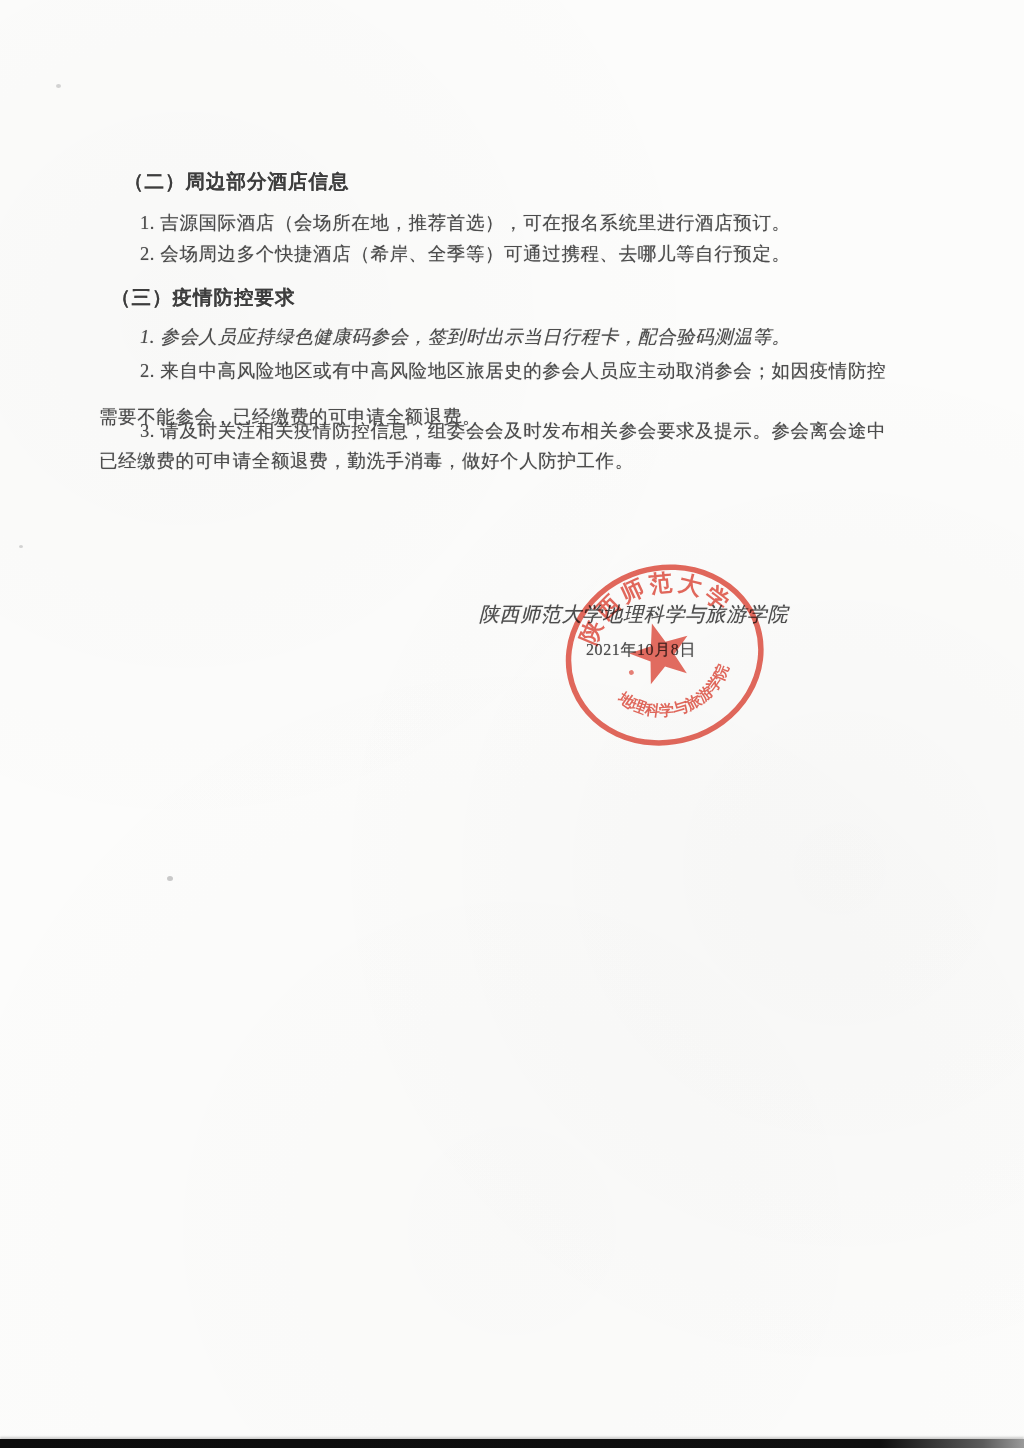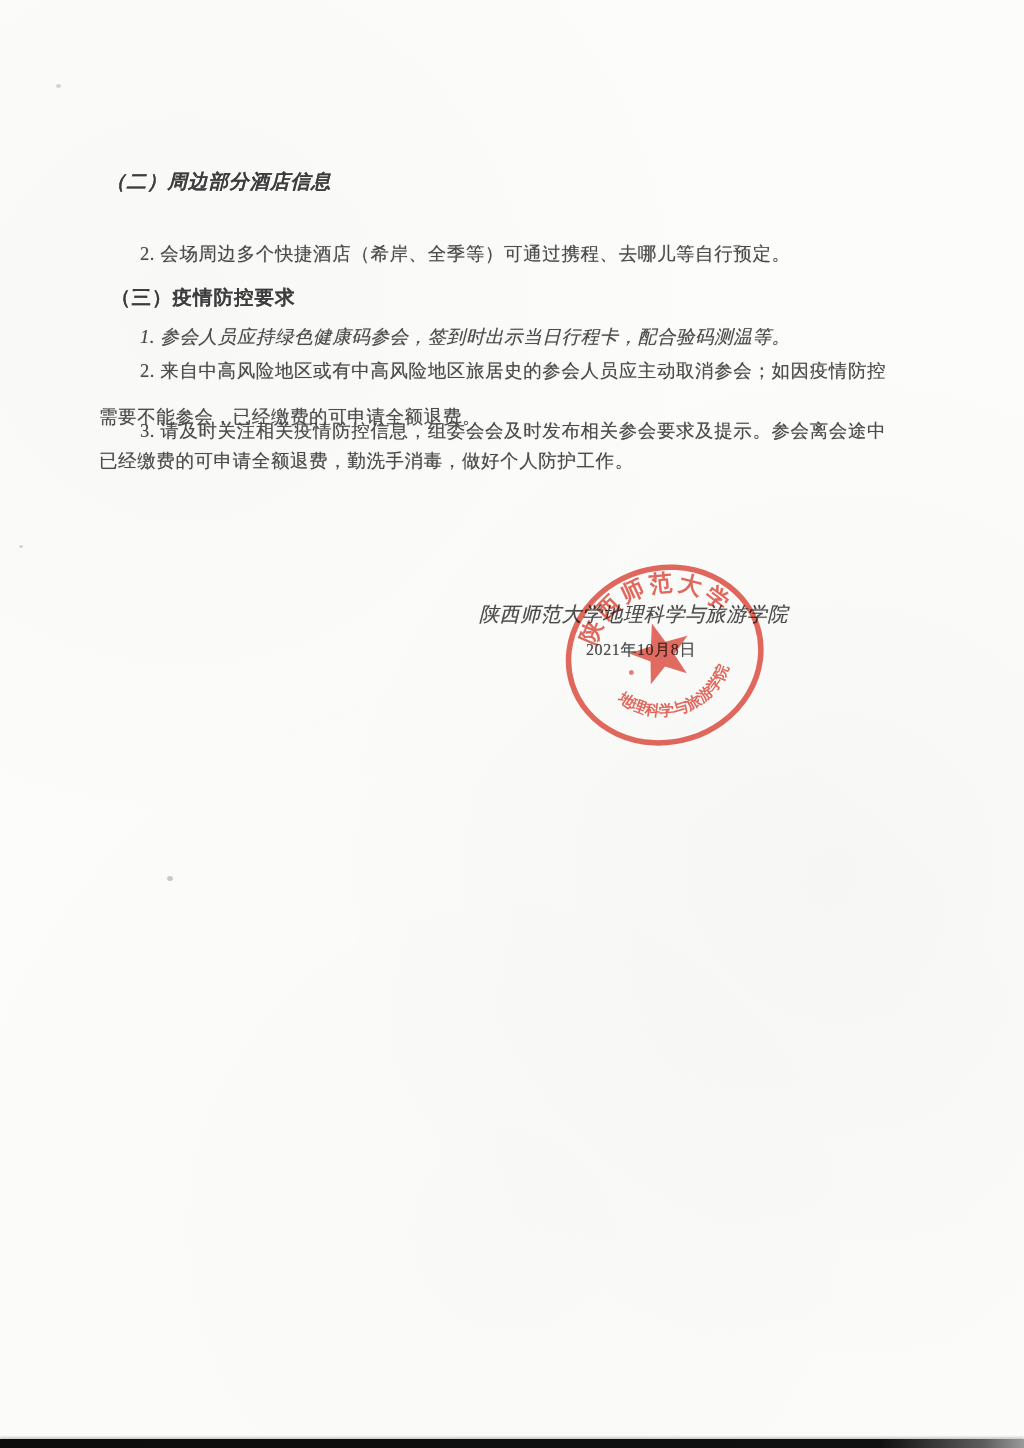--- a/index.html
+++ b/index.html
@@ -38,21 +38,21 @@
     text-shadow: 0 0 0.8px rgba(70,70,70,0.55);
   }
   .heading {
     font-weight: bold;
     font-size: 19.5px;
     color: #3d3d3d;
     letter-spacing: 1px;
     text-shadow: 0 0 0.6px rgba(40,40,40,0.6);
   }
   
-  .h2a   { left: 106px; top: 171px; font-style: italic; }
+  .h2a   { left: 124px; top: 171px; }
   .s2i1  { left: 140px; top: 212px; }
   .s2i2  { left: 140px; top: 243px; }
   
   .h3a   { left: 111px; top: 287px; }
   .s3i1  { left: 140px; top: 326px; font-style: italic; }
   .s3i2a { left: 140px; top: 360px; }
   .s3i2b { left:  99px; top: 406px; }
   .s3i3a { left: 140px; top: 420px; }
   .s3i3b { left:  99px; top: 450px; }
   
@@ -97,20 +97,21 @@
     background: linear-gradient(to right, #0d0d0d 0%, #101010 86%, #5c5c5c 96%, #9a9a9a 100%);
     box-shadow: 0 -2px 2px rgba(0,0,0,0.18);
   }
 </style>
 </head>
 <body>
 
 <div class="page">
 
   <div class="line heading h2a">（二）周边部分酒店信息</div>
+  <div class="line s2i1">1. 吉源国际酒店（会场所在地，推荐首选），可在报名系统里进行酒店预订。</div>
   <div class="line s2i2">2. 会场周边多个快捷酒店（希岸、全季等）可通过携程、去哪儿等自行预定。</div>
 
   <div class="line heading h3a">（三）疫情防控要求</div>
   <div class="line s3i1">1. 参会人员应持绿色健康码参会，签到时出示当日行程卡，配合验码测温等。</div>
   <div class="line s3i2a">2. 来自中高风险地区或有中高风险地区旅居史的参会人员应主动取消参会；如因疫情防控</div>
   <div class="line s3i2b">需要不能参会，已经缴费的可申请全额退费。</div>
   <div class="line s3i3a">3. 请及时关注相关疫情防控信息，组委会会及时发布相关参会要求及提示。参会离会途中</div>
   <div class="line s3i3b">已经缴费的可申请全额退费，勤洗手消毒，做好个人防护工作。</div>
 
   <div class="line sig2">陕西师范大学地理科学与旅游学院</div>

